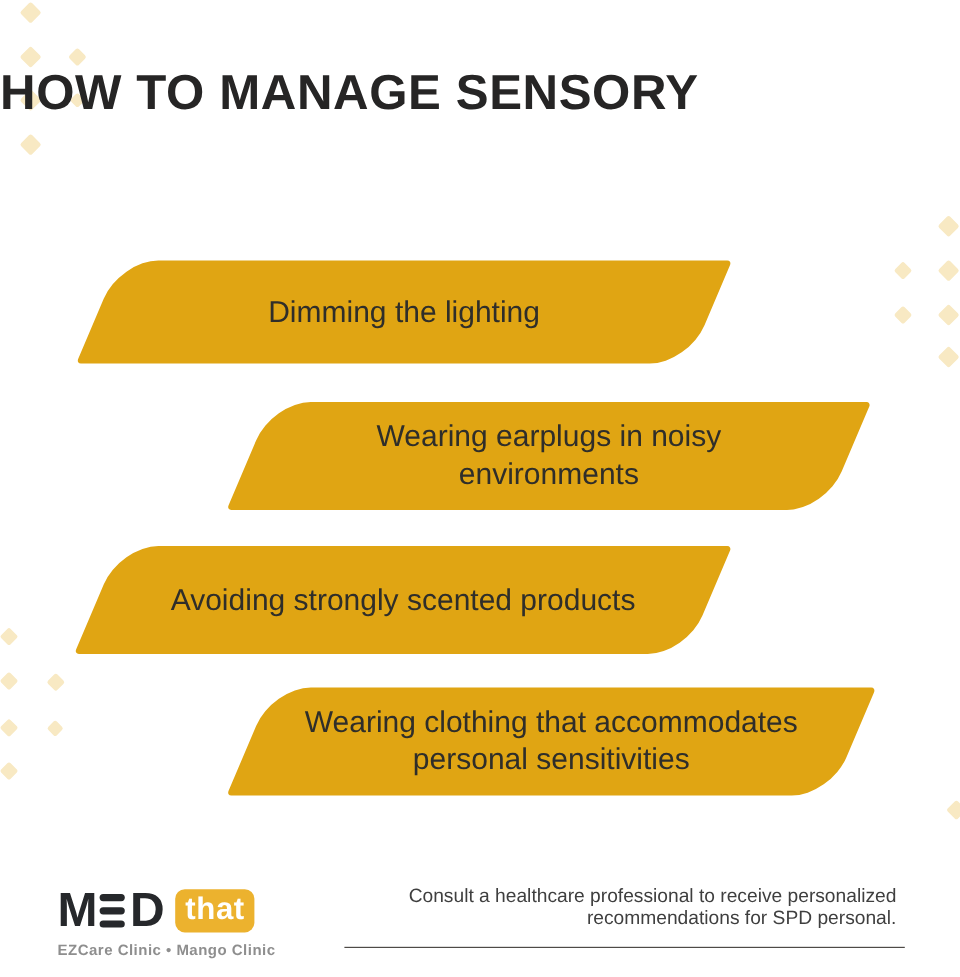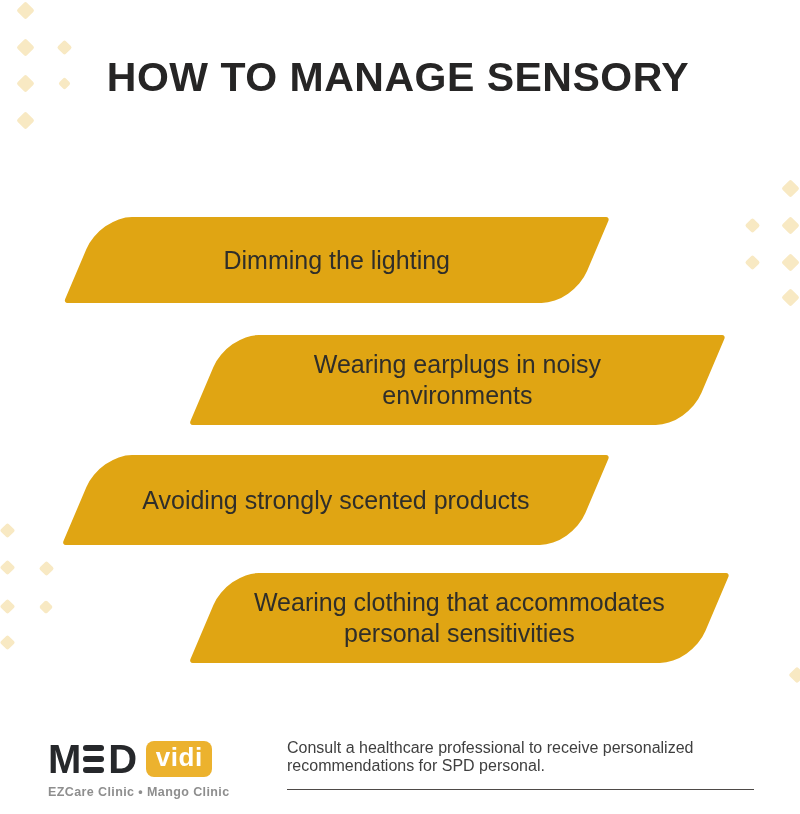--- a/index.html
+++ b/index.html
@@ -9,21 +9,21 @@
     font-family:"Liberation Sans",sans-serif;
   }
   
   .diamond{
     position:absolute;background:var(--cream,#F8E9C3);
     transform:rotate(45deg);border-radius:2px;
   }
   
   .title{
     position:absolute;left:0;right:4px;top:52px;margin:0;
-    text-align:center;font-size:41px;font-weight:bold;
+    font-size:41px;font-weight:bold;
     letter-spacing:.5px;line-height:50px;color:var(--title_text,#262525);
   }
   .title span{display:block;}
   
   .banner{
     position:absolute;background:var(--gold,#E0A513);
     transform:skewX(-23deg);transform-origin:0 0;
     border-radius:32px 4px 32px 4px;
   }
   .b1{left:100px;top:217px;width:510px;height:86px;}
@@ -62,21 +62,21 @@
   }
   .tagline{
     margin-top:7px;font-size:12.5px;letter-spacing:.4px;
     color:var(--tagline_text,#8E8E8E);
     font-weight:bold;
   }
   .note{
     position:absolute;left:287px;top:739px;width:460px;
     font-size:16px;line-height:17.5px;color:var(--note_text,#3F3F3F);
   }
-  .note .nl{display:block;}
+  .note .nl{display:block;text-align:right;}
   .rule{
     position:absolute;left:287px;top:789px;width:467px;height:0;
     border-top:1.5px solid var(--divider,#4E4A47);
   }
 </style>
 </head>
 <body>
 
 <div class="canvas">
 
@@ -137,21 +137,21 @@
   <div class="logo">
     <div class="logorow">
       <span class="logoletter">M</span>
       <span class="ebars">
           <i></i>
           <i></i>
           <i></i>
         </span>
       <span class="logoletter">D</span>
       <span class="badge">
-        <span>vidi</span>
+        <span>that</span>
       </span>
     </div>
     <div class="tagline">EZCare Clinic • Mango Clinic</div>
   </div>
 
   <div class="note">
     <span class="nl">Consult a healthcare professional to receive personalized</span>
     <span class="nl">recommendations for SPD personal.</span>
   </div>
 

